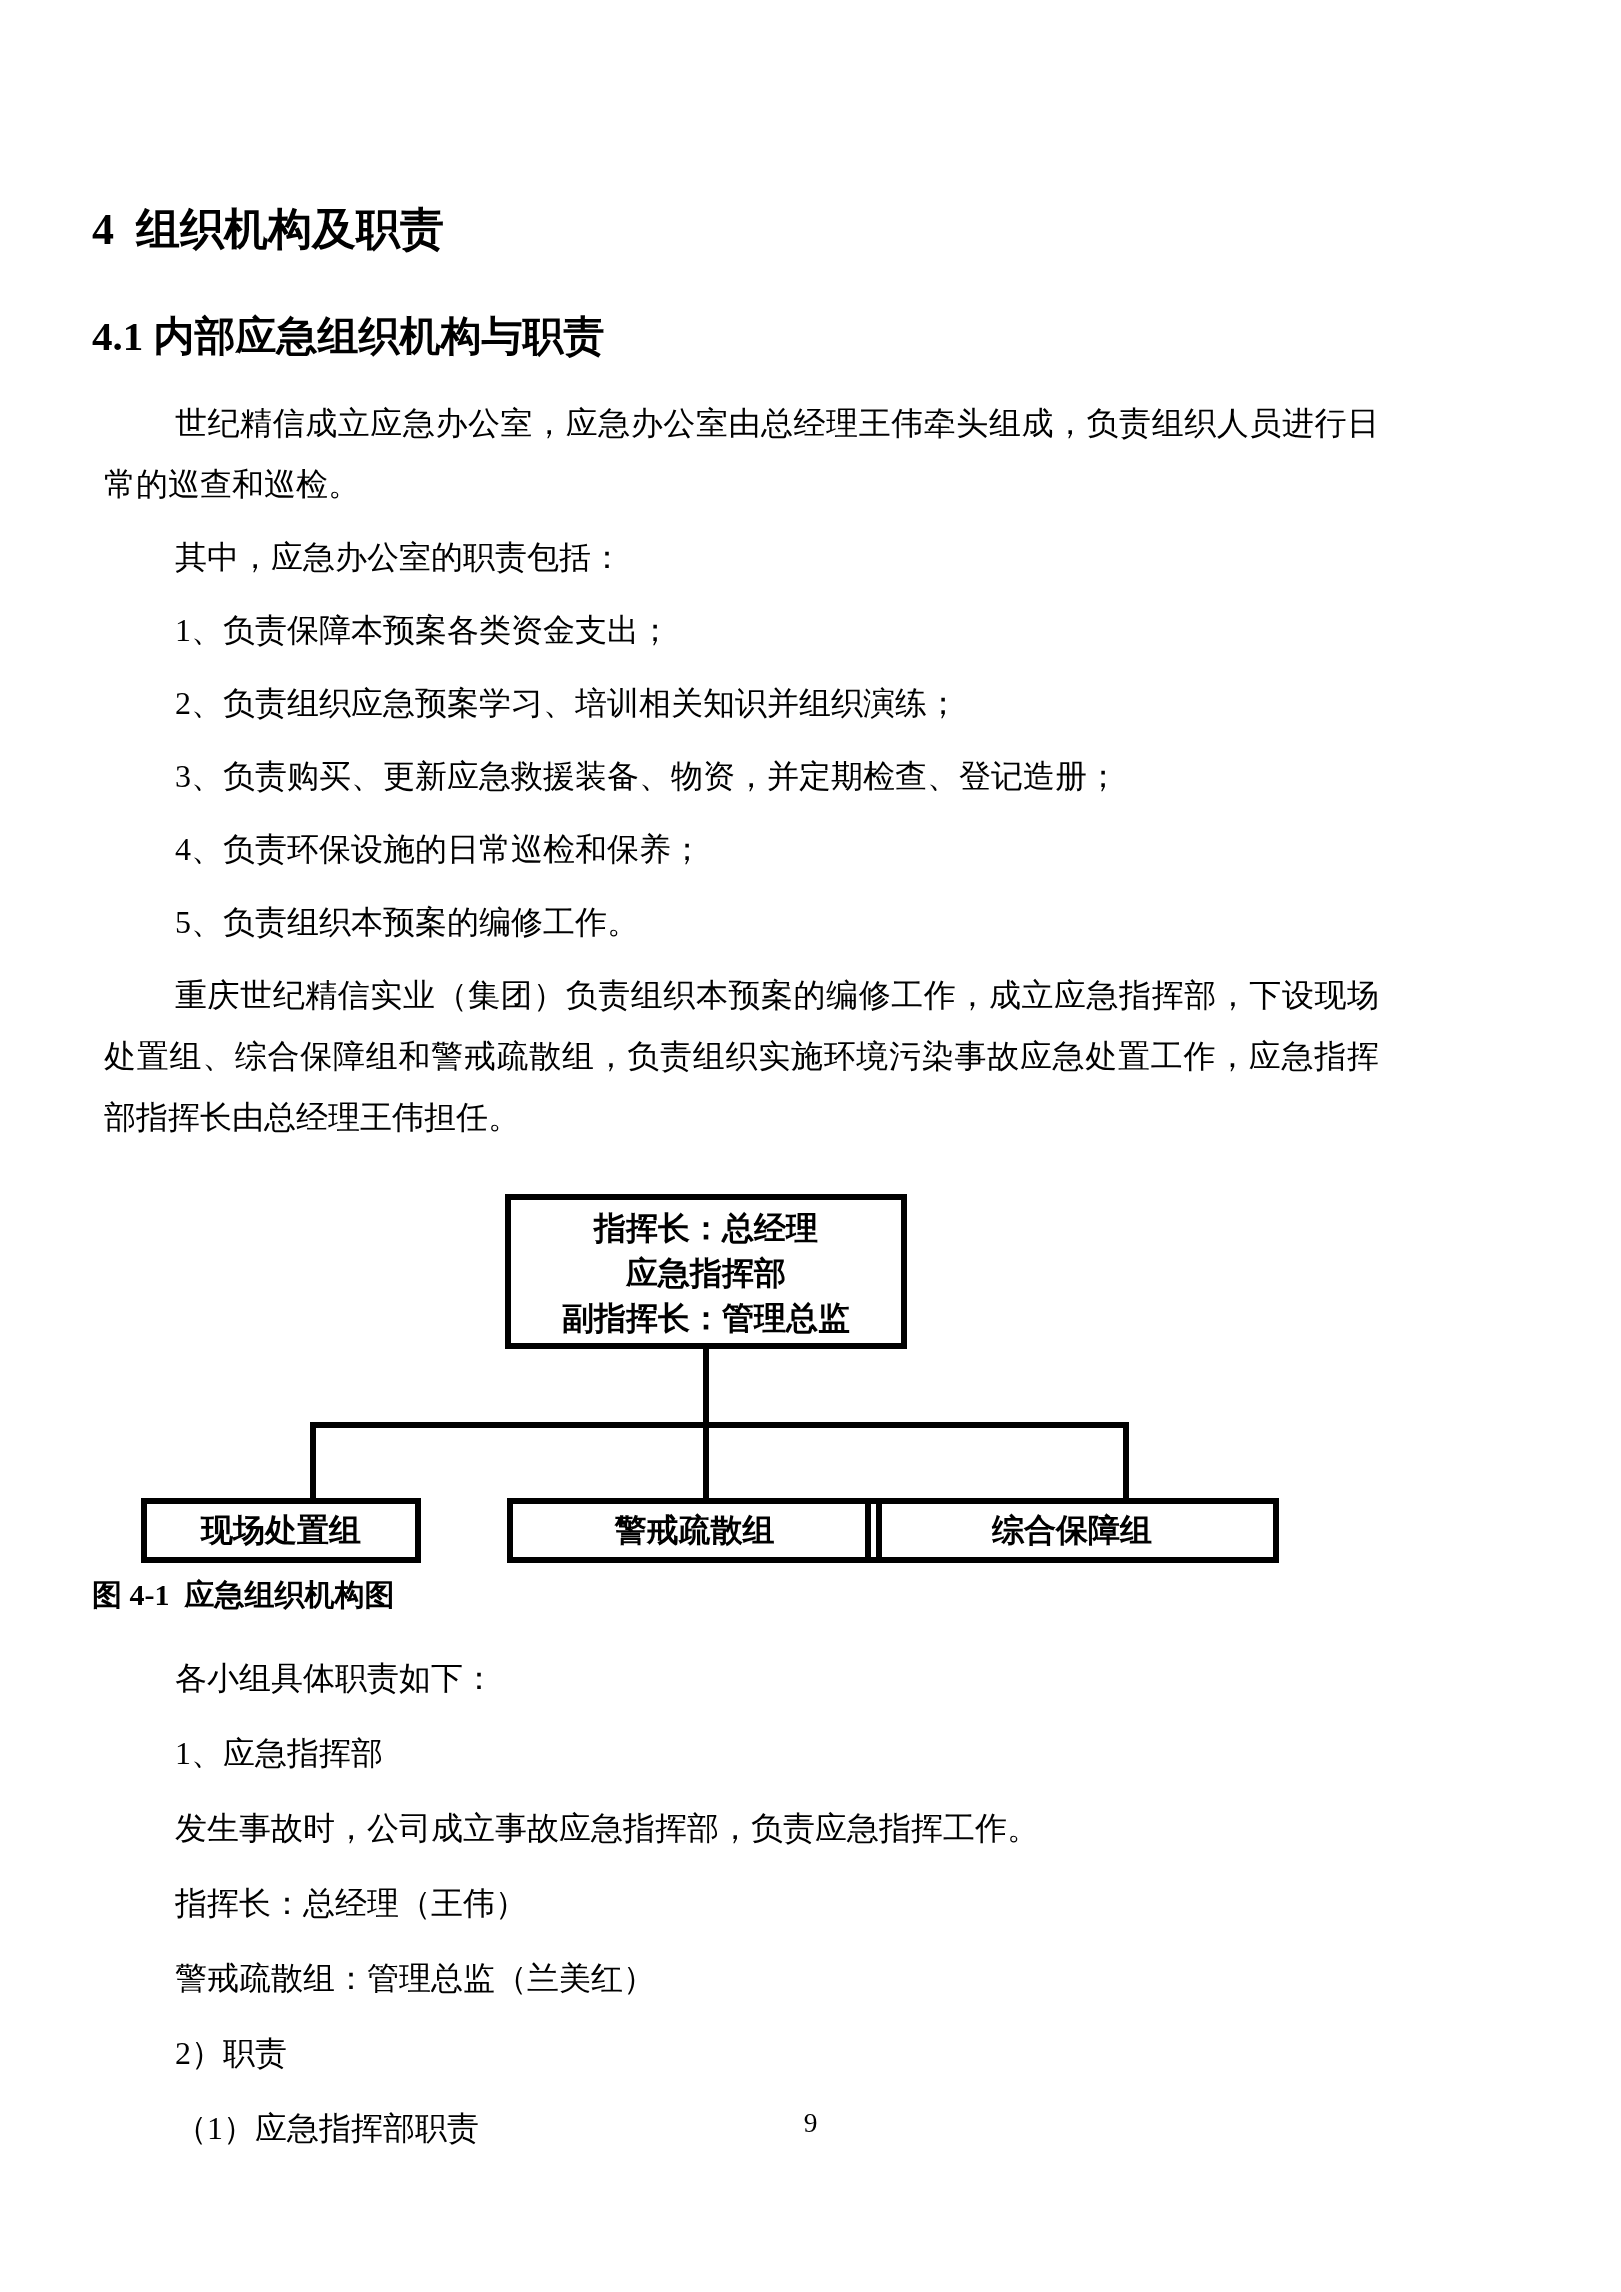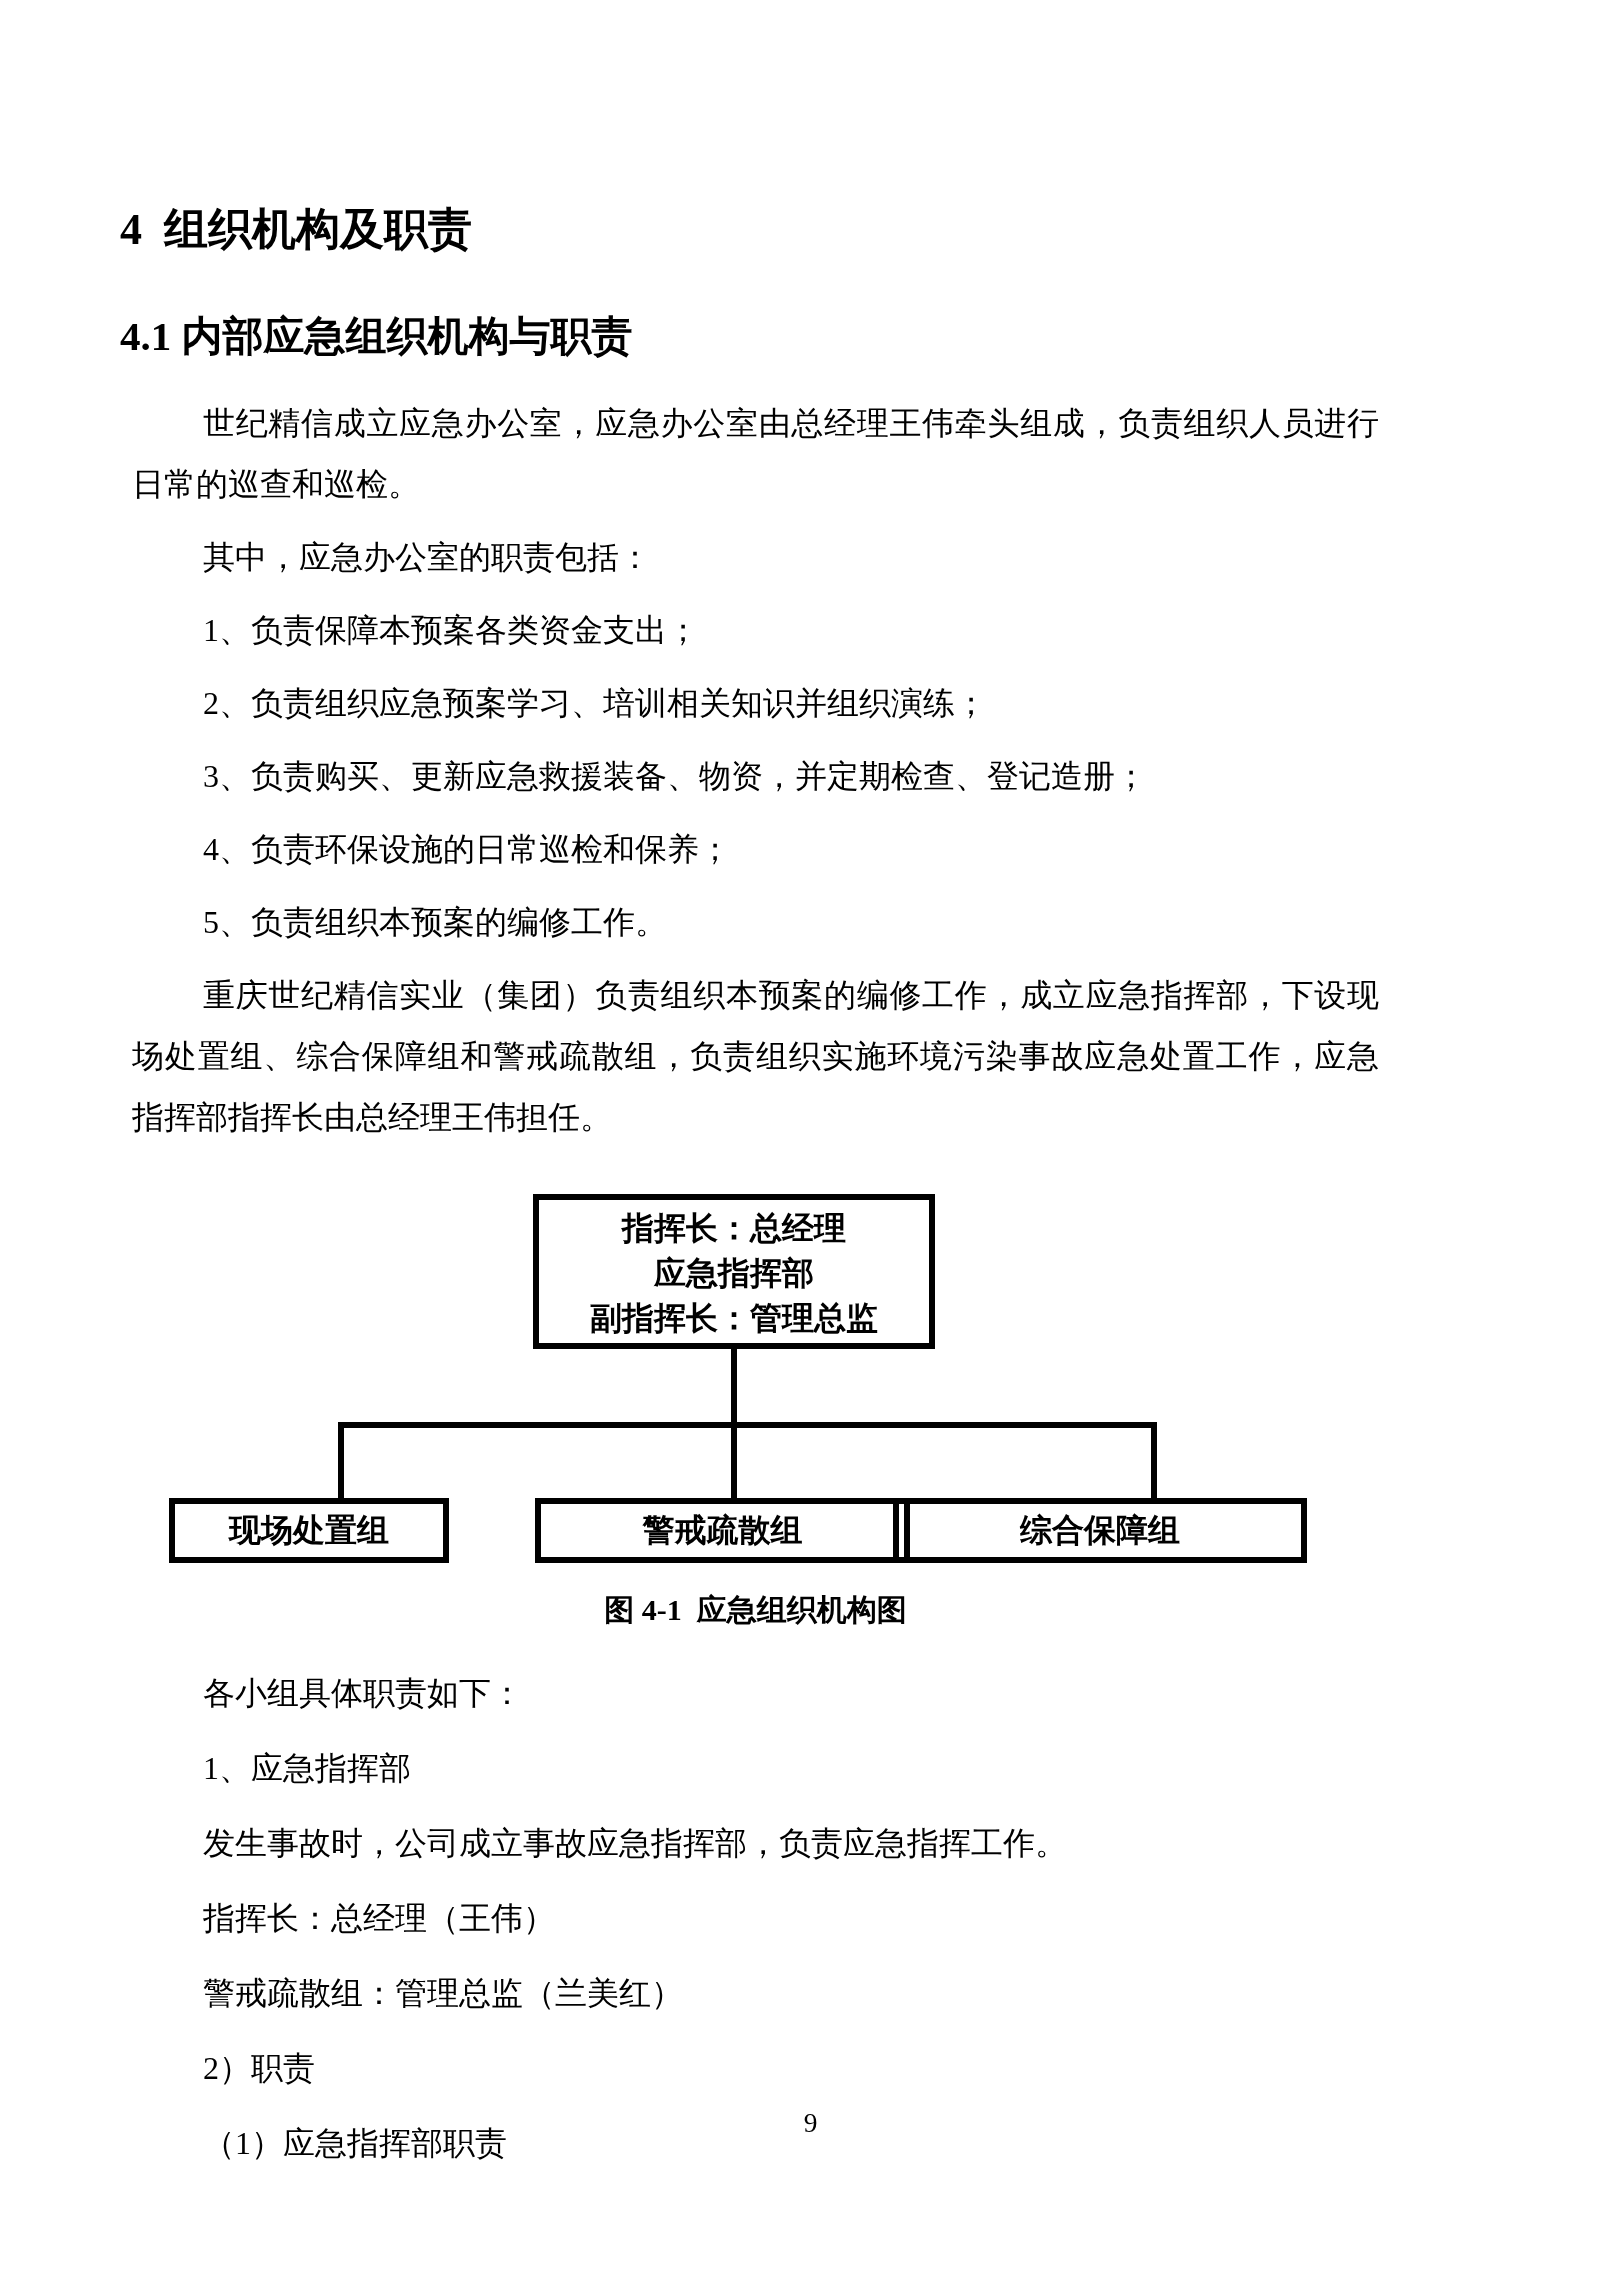--- a/index.html
+++ b/index.html
@@ -4,21 +4,21 @@
 <style>
   html, body { margin: 0; padding: 0; background: #ffffff; }
   .page {
     position: relative;
     width: 1621px;
     height: 2293px;
     background: #ffffff;
     color: #000000;
     font-family: "Liberation Serif", "DejaVu Serif", serif;
     box-sizing: border-box;
-    padding: 201px 230px 0 120px;
+    padding: 201px 230px 0 92px;
     overflow: hidden;
   }
   h1.doc-h1 {
     margin: 0;
     font-size: 44px;
     line-height: 57px;
     font-weight: bold;
     white-space: pre;
   }
   h2.doc-h2 {
@@ -65,22 +65,21 @@
     display: flex;
     align-items: center;
     justify-content: center;
     font-weight: bold;
     font-size: 32px;
   }
   .org-chart .box1 { left: 49px;  width: 280px; }
   .org-chart .box2 { left: 415px; width: 375px; }
   .org-chart .box3 { left: 773px; width: 414px; }
   .figure-caption {
-    margin-top: 26px;
-    text-align: center;
+    margin-top: 11px;
     font-weight: bold;
     font-size: 30px;
     line-height: 43px;
     white-space: pre;
   }
   .body-text.lower { margin-top: 31px; }
   .body-text.lower p { line-height: 63px; }
   .page-number {
     position: absolute;
     left: 0; right: 0;

